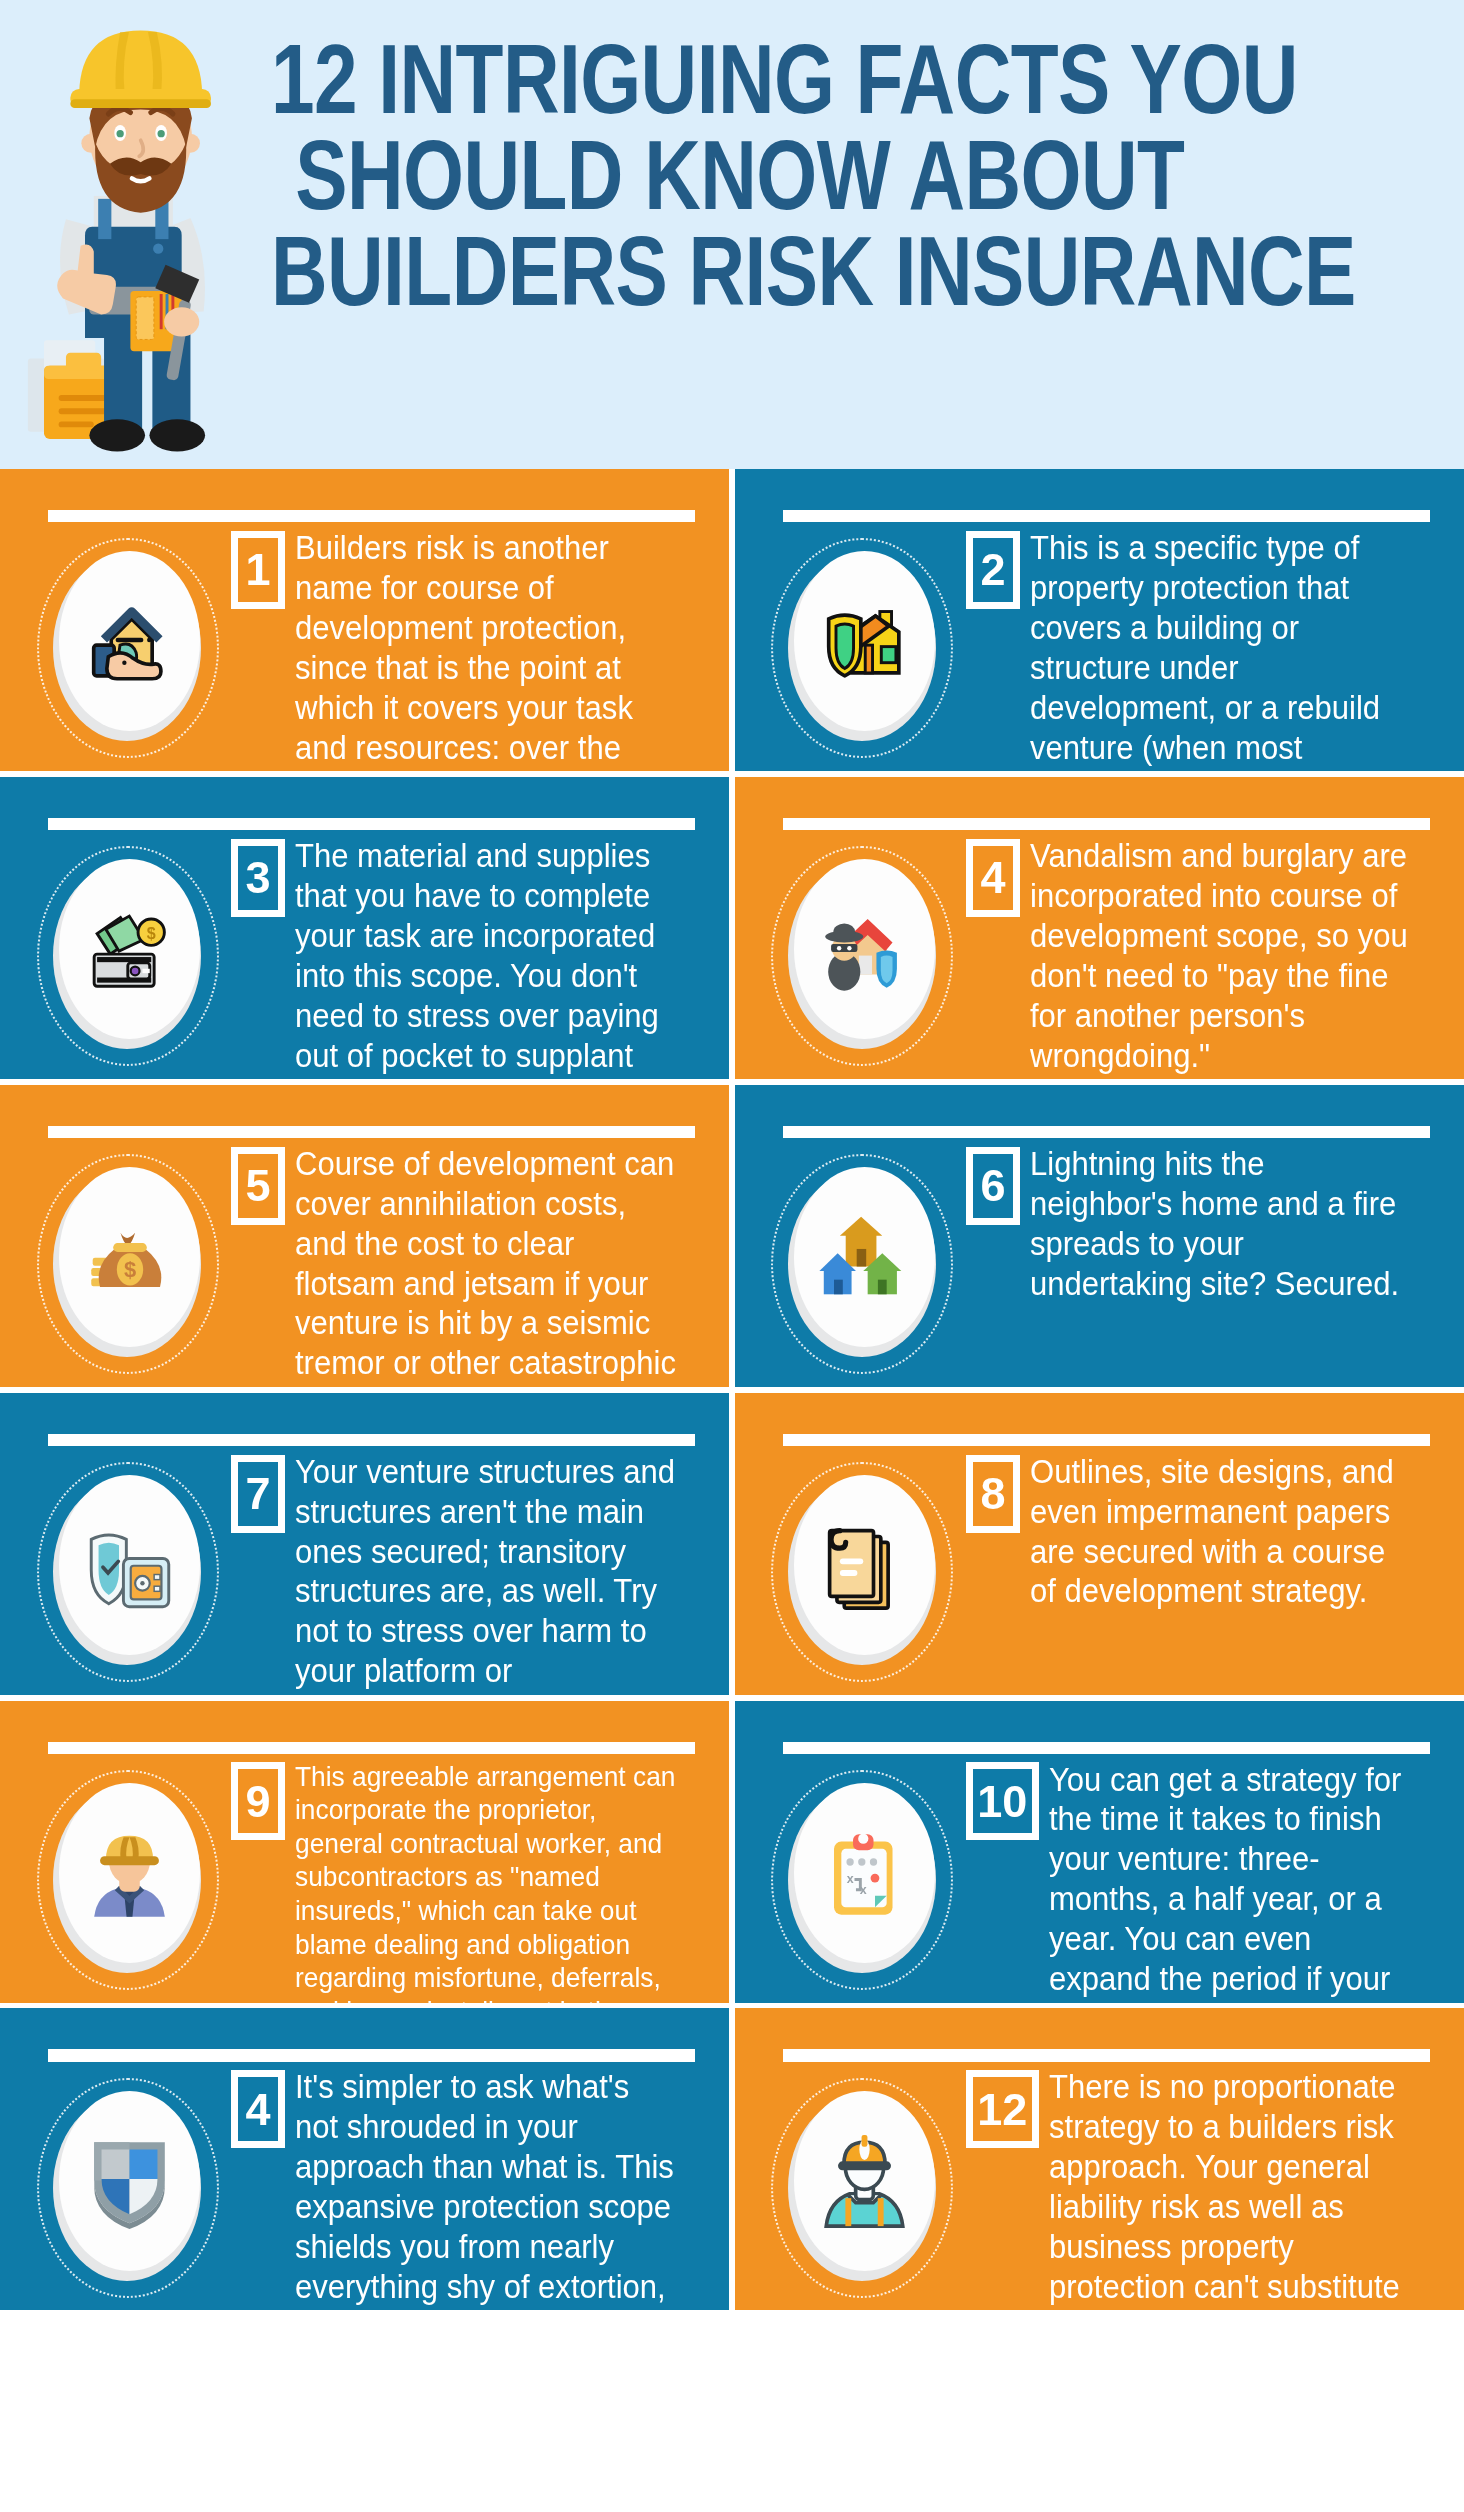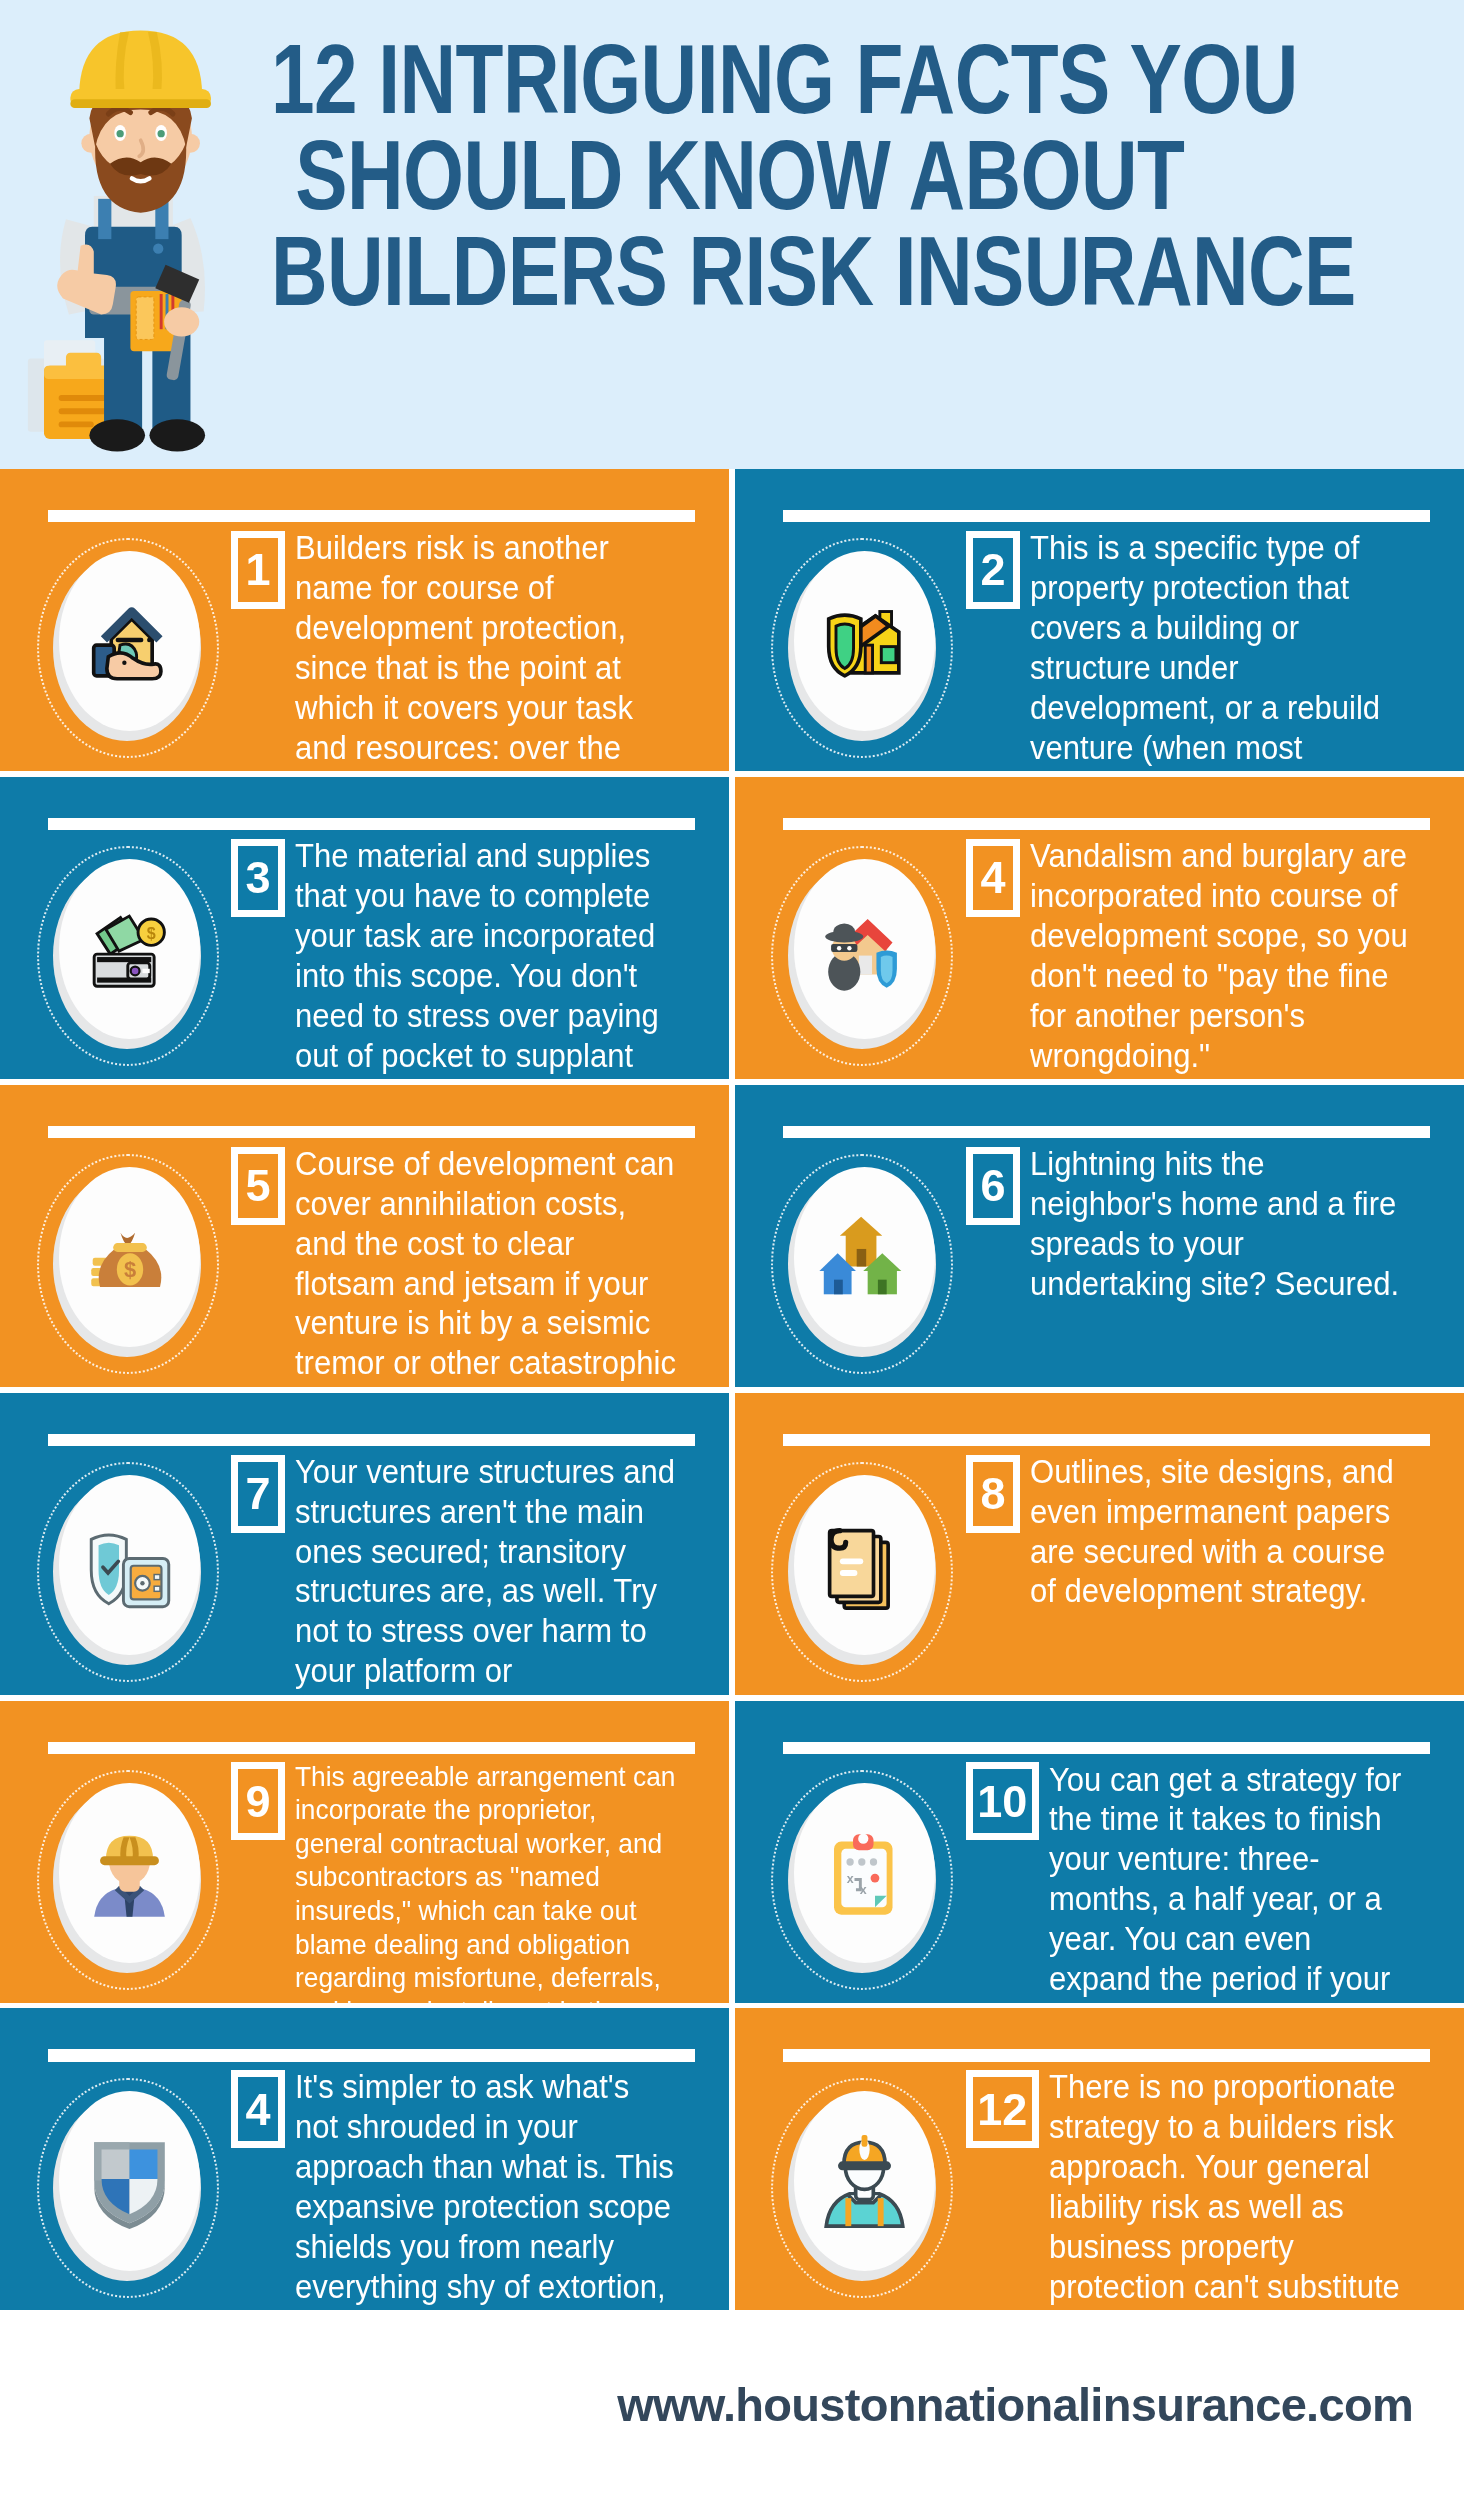--- a/index.html
+++ b/index.html
@@ -603,17 +603,16 @@
           </div>
         </div>
         <div class="num-badge">12</div>
         <div class="card-text">There is no proportionate strategy to a builders risk approach. Your general liability risk as well as business property protection can't substitute for the particular scope that a course of development strategy gives.</div>
       </div>
     </div>
 
   </div>
 
   <div class="footer">
-    <div class="footer-url">www.houstonnationalinsurance.com</div>
   </div>
 
 </div>
 
 
 </body></html>

